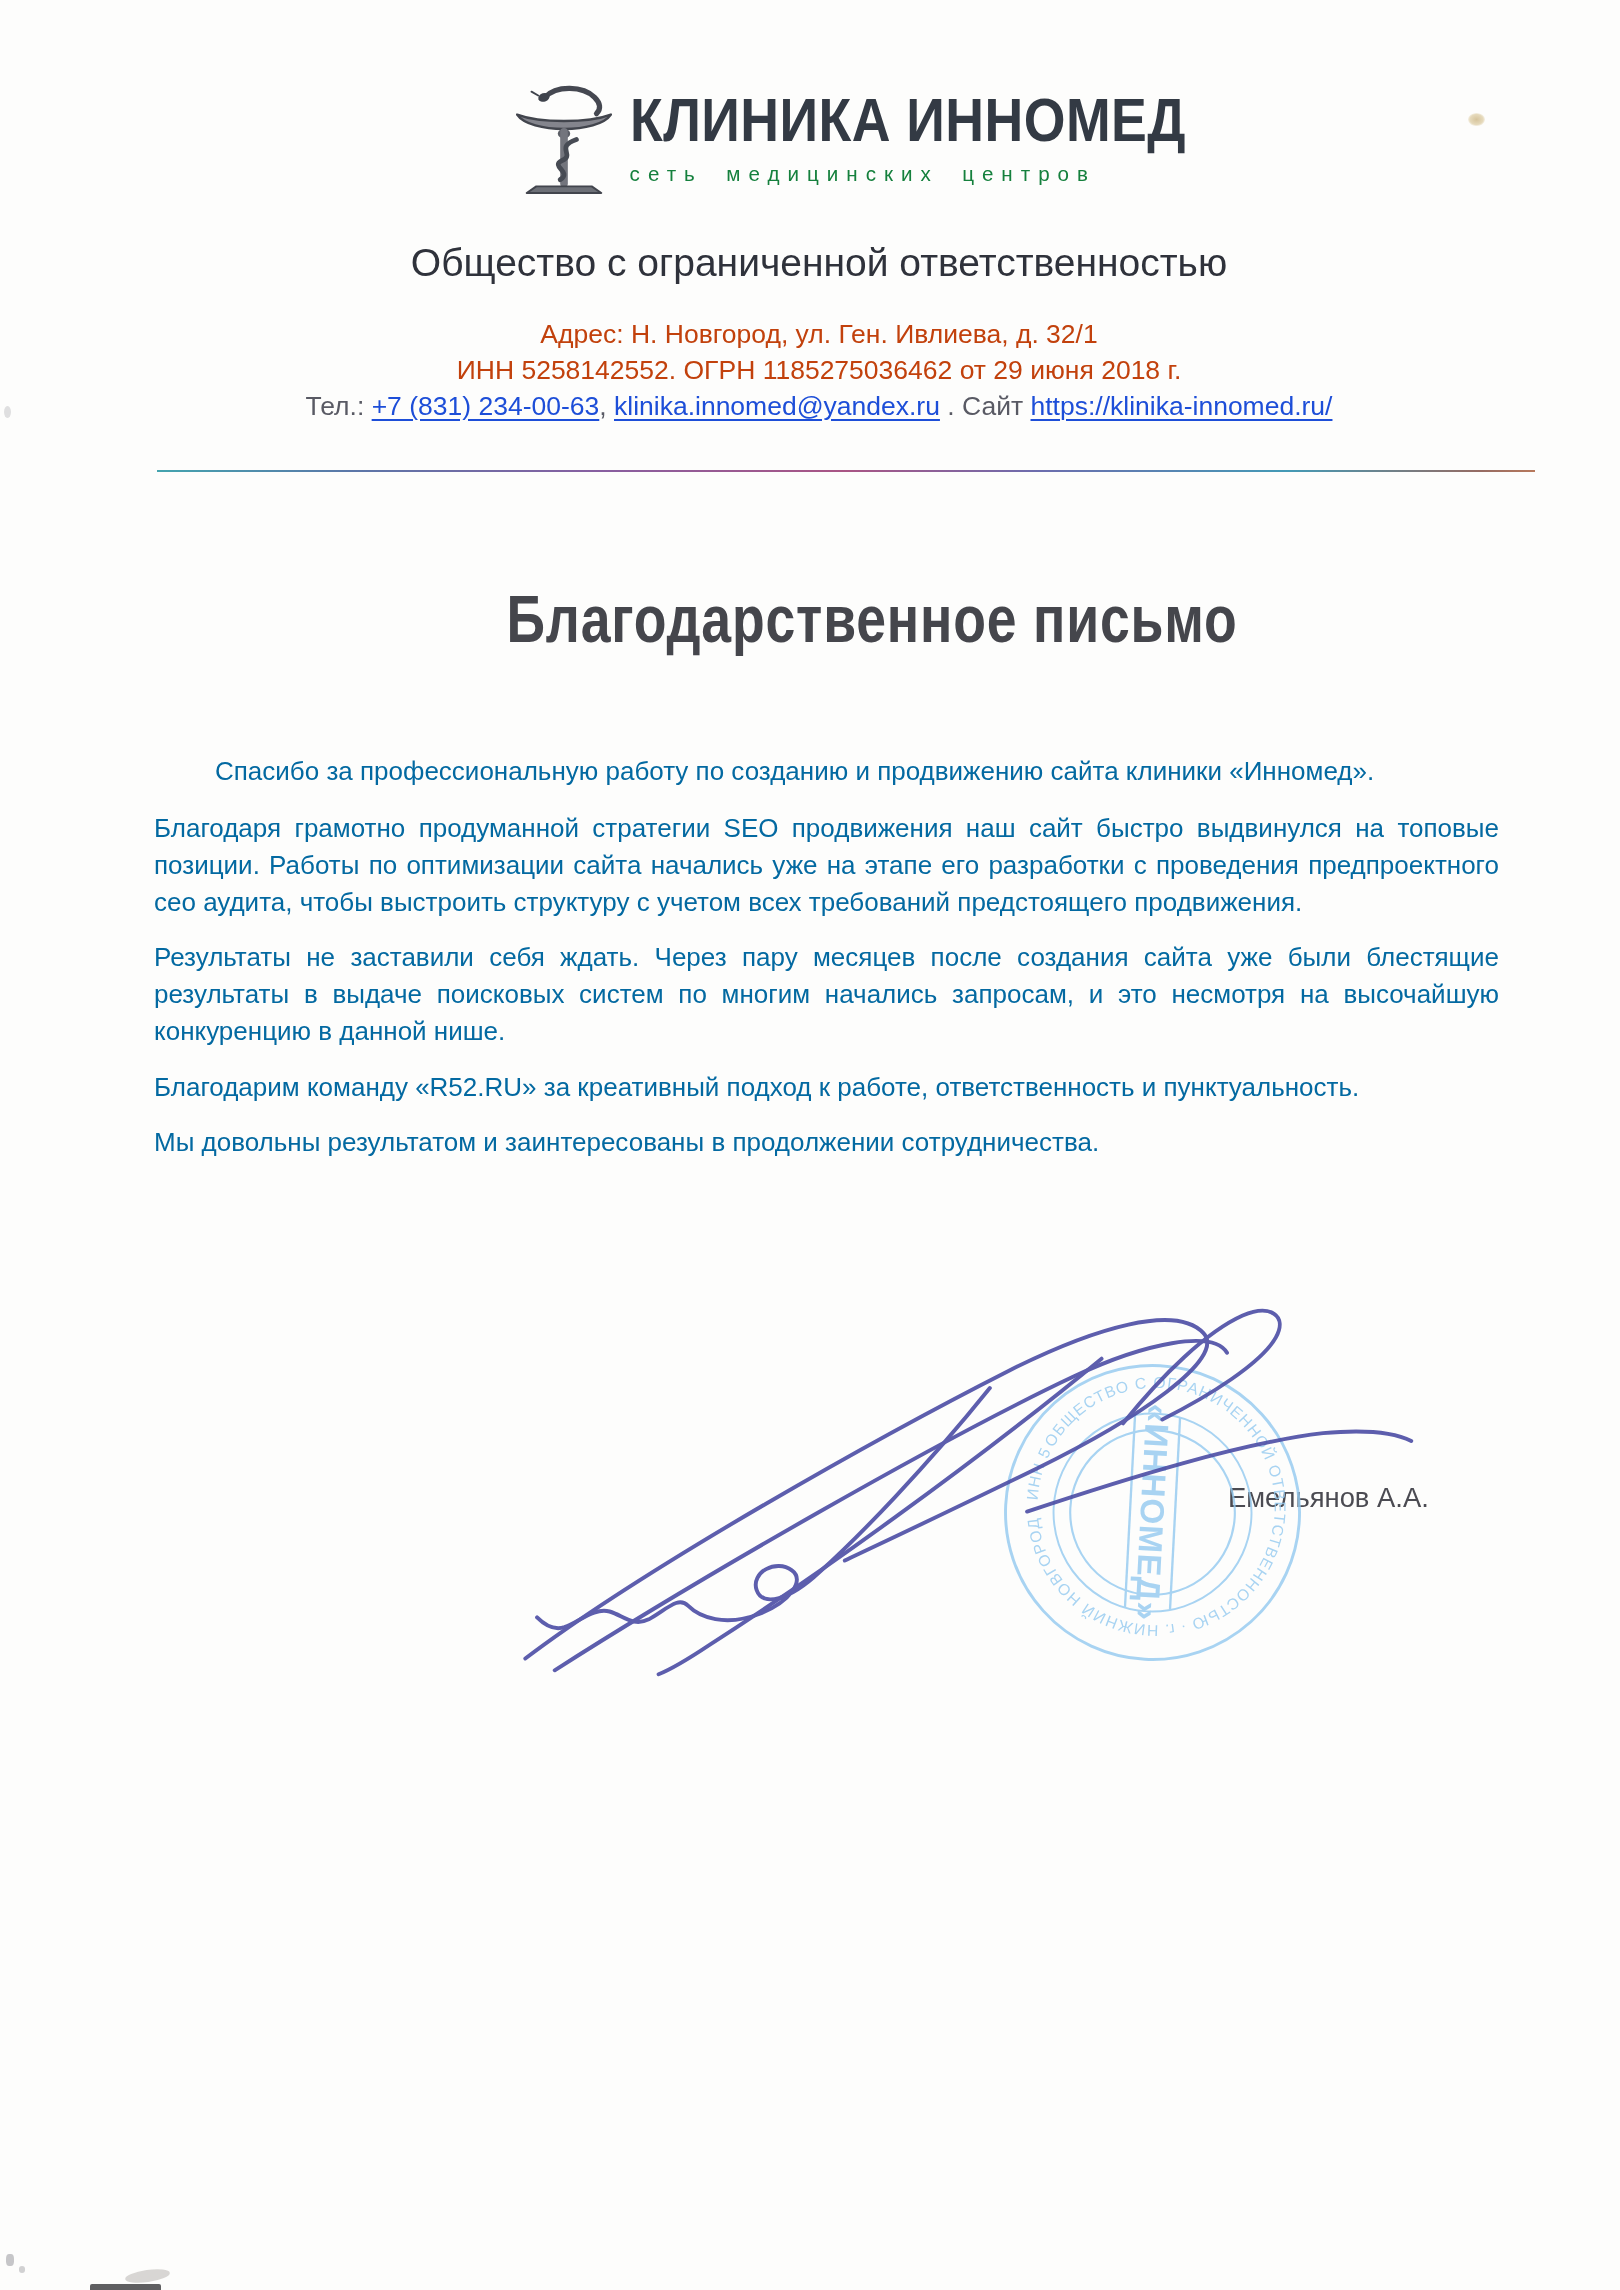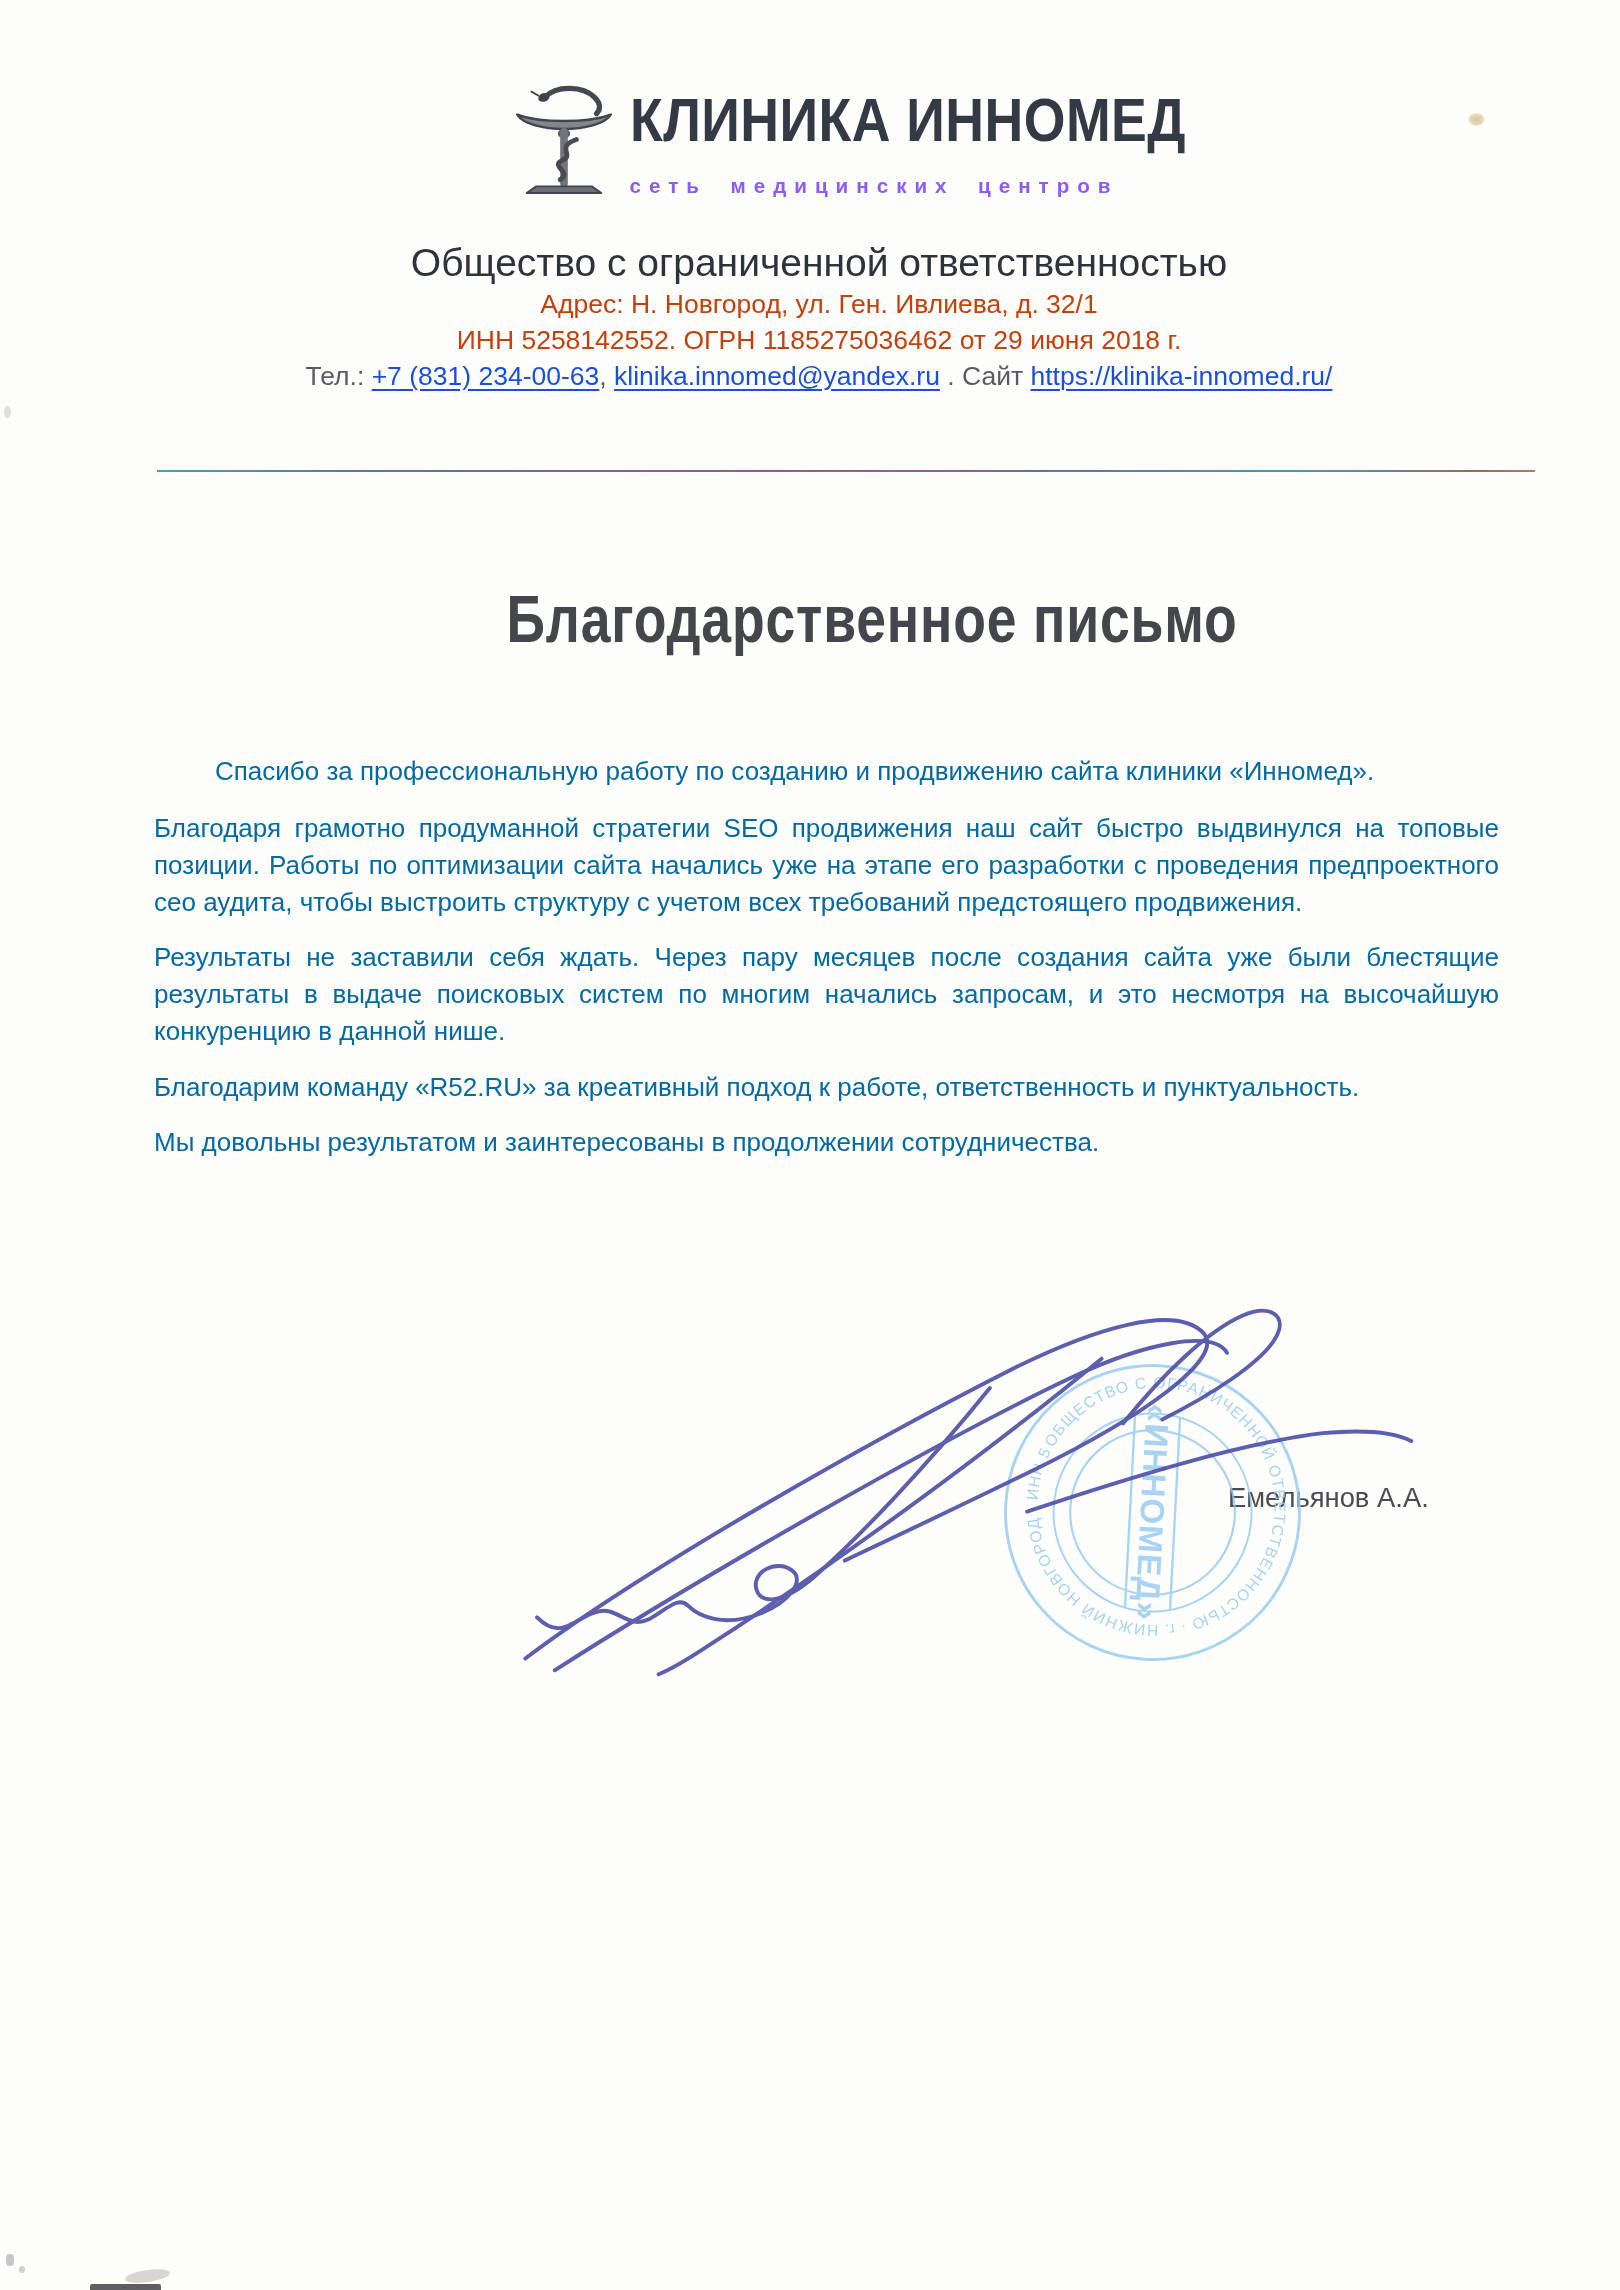--- a/index.html
+++ b/index.html
@@ -17,28 +17,28 @@
   
   .logo-row{position:absolute;left:516px;top:84px;display:flex;align-items:flex-start;gap:17.6px;}
   .logo-icon{width:96px;height:110px;flex:0 0 auto;}
   .logo-texts{display:flex;flex-direction:column;}
   .logo-name{
     font-size:61px;font-weight:700;color:#333a44;line-height:1;
     letter-spacing:0.5px;white-space:nowrap;
     transform:scale(.88,1);transform-origin:left top;margin-top:5.9px;
   }
   .logo-tagline{
-    font-size:20.6px;color:#8b5cf6;letter-spacing:8px;word-spacing:9.8px;
-    margin-top:23px;white-space:nowrap;font-weight:700;
+    font-size:20.6px;color:#15803d;letter-spacing:8px;word-spacing:9.8px;
+    margin-top:11px;white-space:nowrap;font-weight:400;
   }
 
   
   .company{position:absolute;left:819px;top:241px;transform:translateX(-50%);
     text-align:center;white-space:nowrap;}
-  .company-form{font-size:39px;color:#2f323b;margin-bottom:1px;}
+  .company-form{font-size:39px;color:#2f323b;margin-bottom:31px;}
   .company-line{font-size:26.5px;color:#c2410c;line-height:36px;}
   .contacts{font-size:26.5px;color:#595a64;line-height:36px;white-space:pre;}
   .doclink{color:#1d4ed8;text-decoration:underline;text-underline-offset:3.9px;
     text-decoration-thickness:1.5px;cursor:pointer;}
 
   
   .divider{position:absolute;left:157px;top:470px;width:1378px;height:2px;opacity:.9;
     background:linear-gradient(90deg,#2f9aa6 0%,#49689f 14%,#7a4d96 32%,#a04277 50%,
       #5c5da5 64%,#2f8fae 82%,#8a5b52 96%,#b06a4a 100%);}
 

